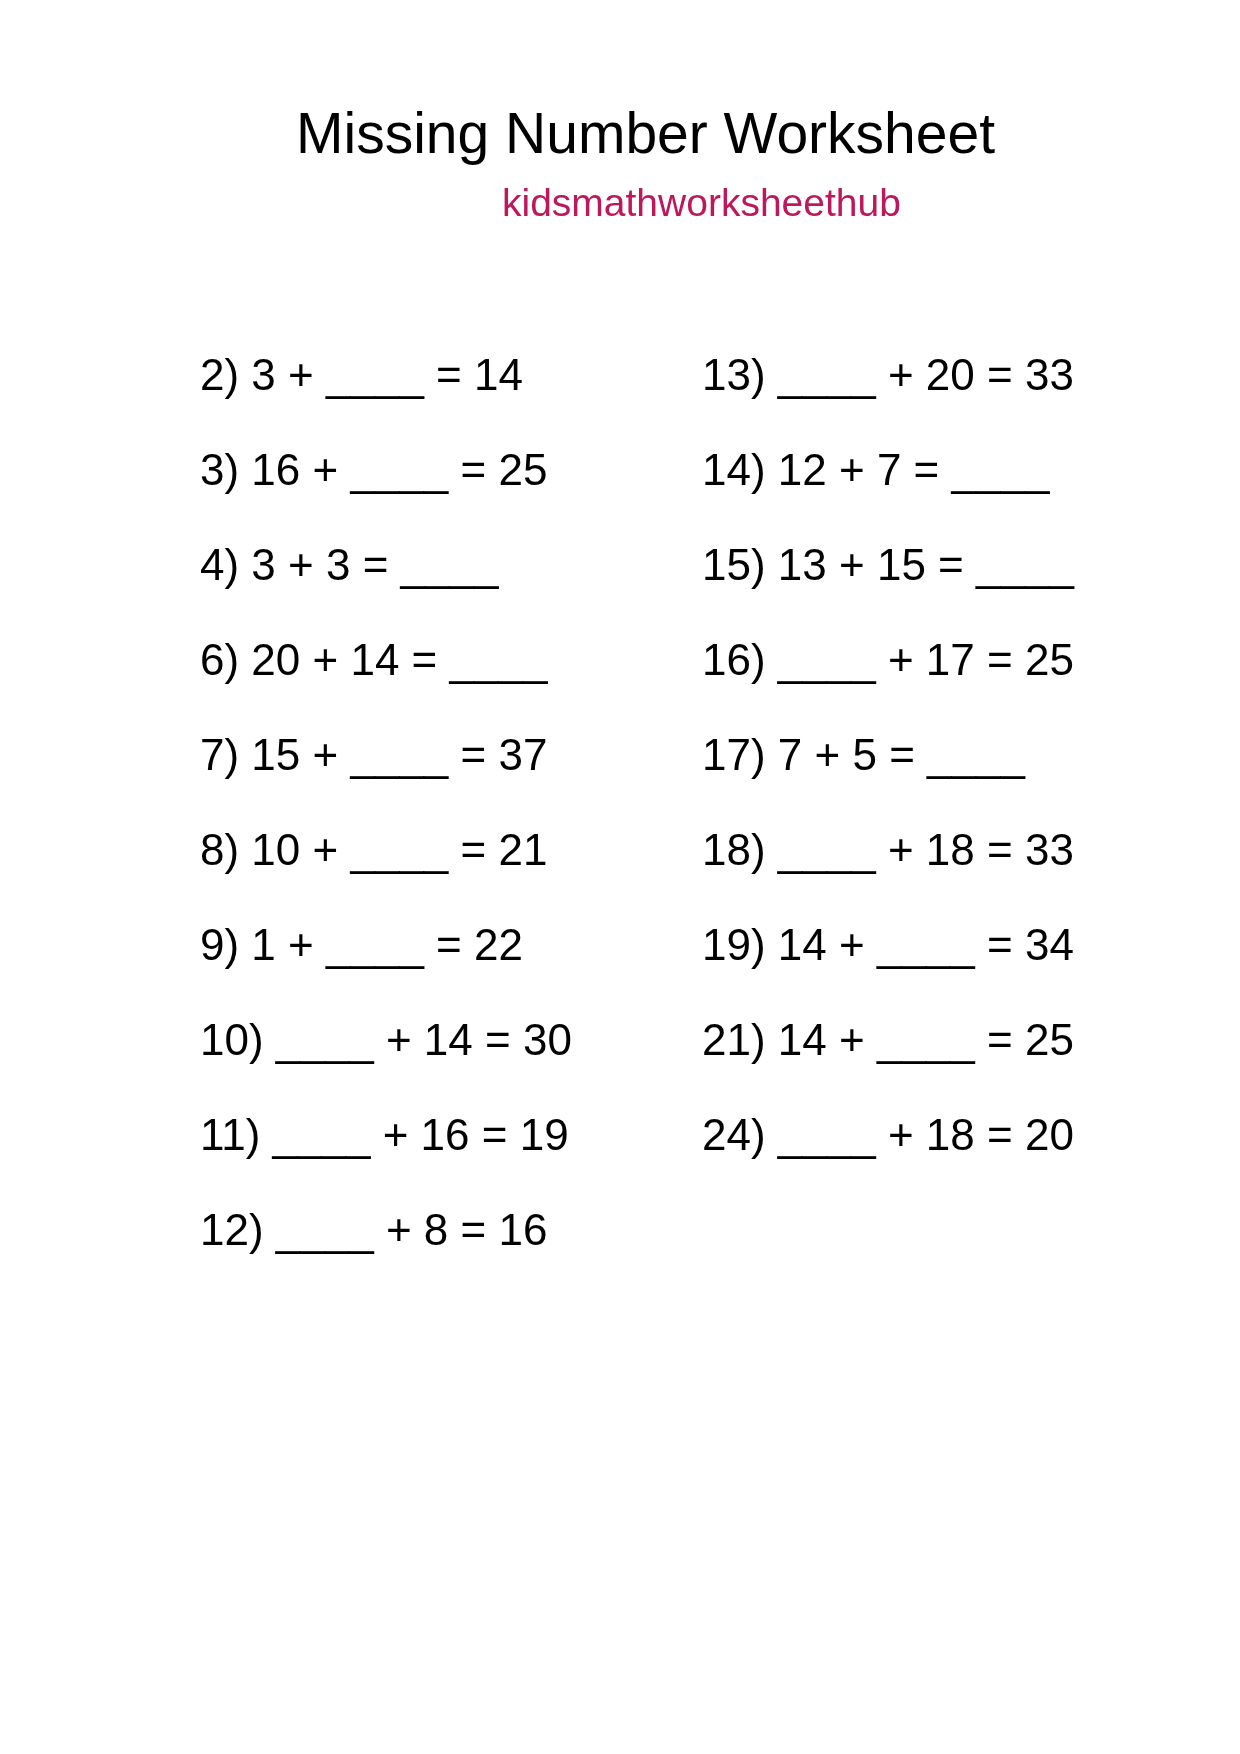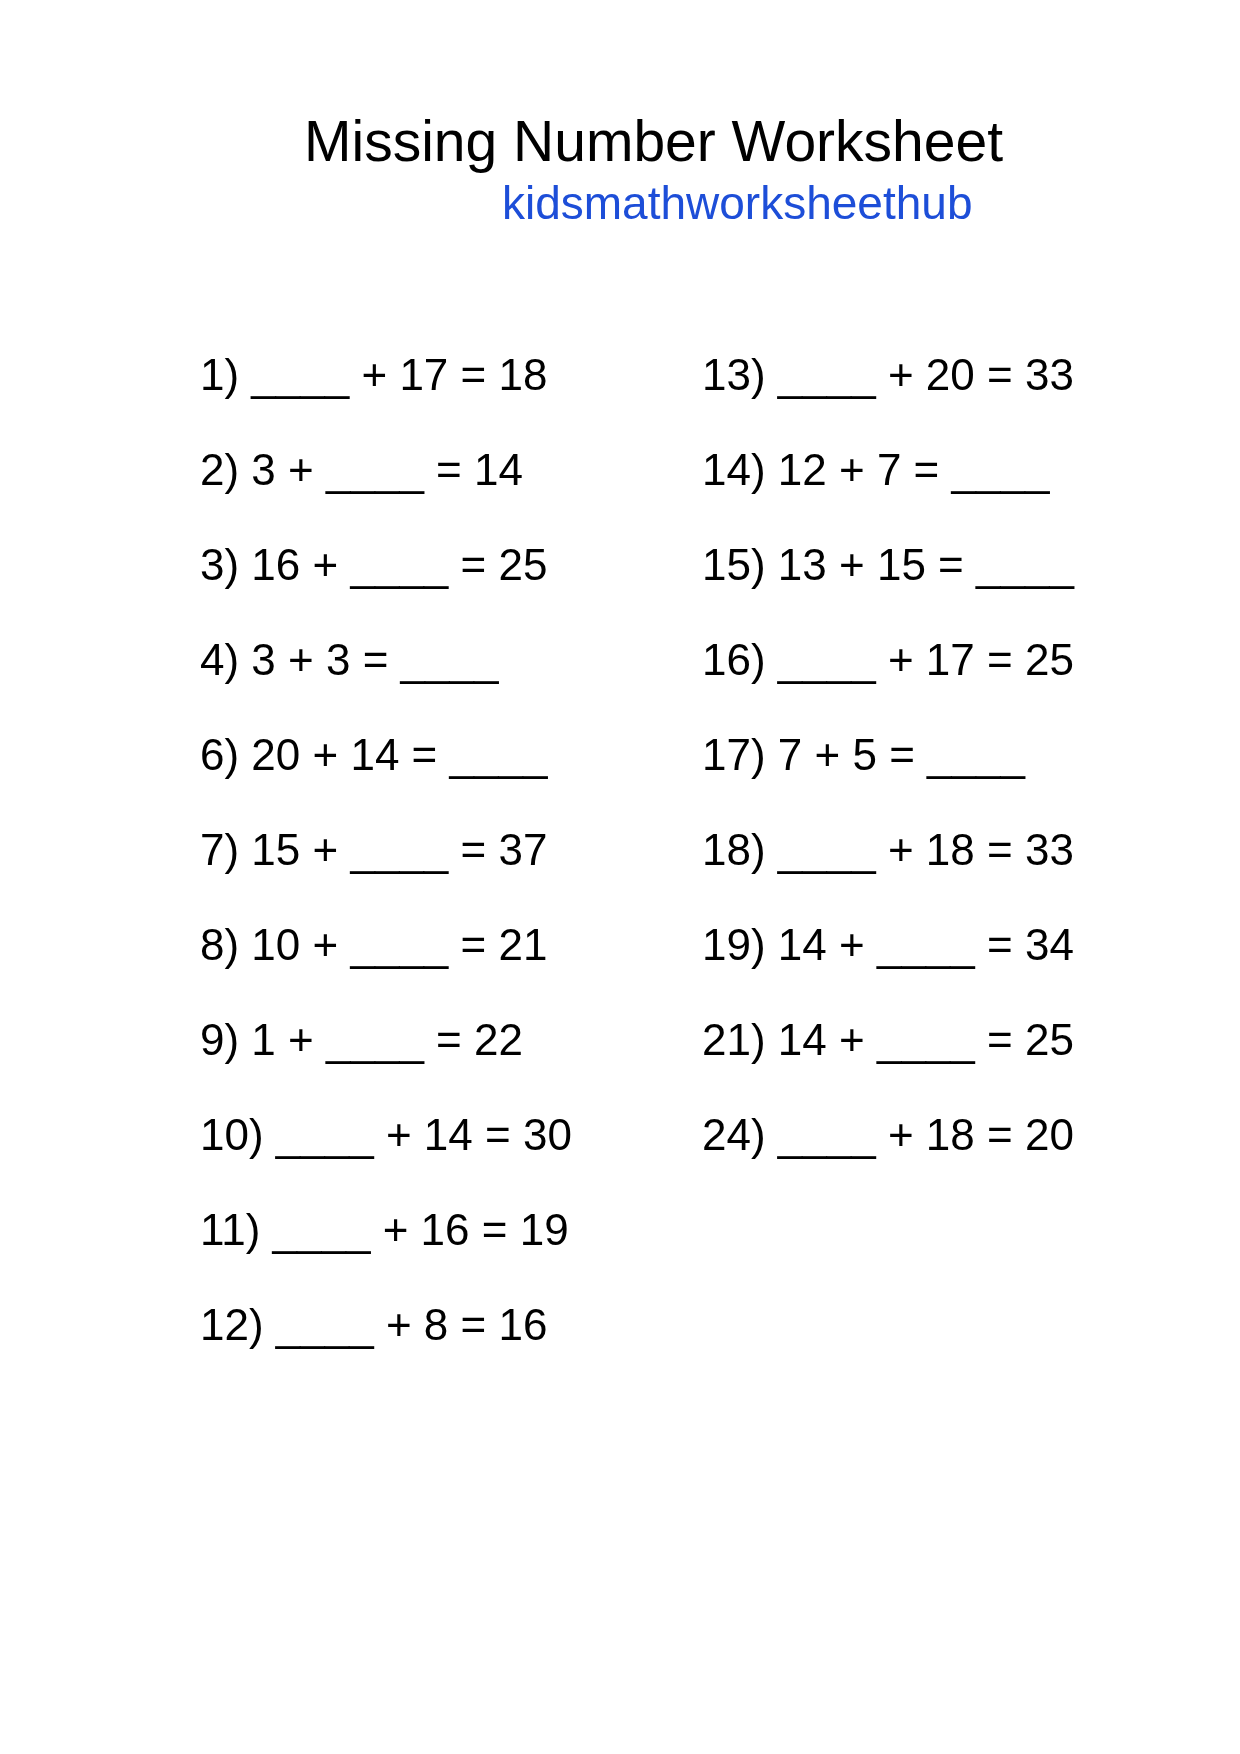--- a/index.html
+++ b/index.html
@@ -15,30 +15,30 @@
       font-family: "Liberation Sans", sans-serif;
       color: #000000;
     }
     .title {
       position: absolute;
       left: 296px;
       top: 100px;
       font-size: 57px;
       line-height: 66px;
       white-space: nowrap;
-      margin: 8px;
+      margin: 0;
       font-weight: normal;
     }
     .subtitle {
       position: absolute;
       left: 502px;
       top: 180px;
-      font-size: 46px;
+      font-size: 39px;
       line-height: 46px;
-      color: #1d4ed8;
+      color: #be185d;
       white-space: nowrap;
     }
     .problems {
       position: absolute;
       top: 350px;
       left: 0;
       width: 1240px;
     }
     .column {
       position: absolute;
@@ -54,21 +54,20 @@
     }
   </style>
 </head>
 <body>
 
 <h1 class="title">Missing Number Worksheet</h1>
 <div class="subtitle">kidsmathworksheethub</div>
 
 <div class="problems">
   <div class="column left">
-    <div class="problem">1) ____ + 17 = 18</div>
     <div class="problem">2) 3 + ____ = 14</div>
     <div class="problem">3) 16 + ____ = 25</div>
     <div class="problem">4) 3 + 3 = ____</div>
     <div class="problem">6) 20 + 14 = ____</div>
     <div class="problem">7) 15 + ____ = 37</div>
     <div class="problem">8) 10 + ____ = 21</div>
     <div class="problem">9) 1 + ____ = 22</div>
     <div class="problem">10) ____ + 14 = 30</div>
     <div class="problem">11) ____ + 16 = 19</div>
     <div class="problem">12) ____ + 8 = 16</div>

